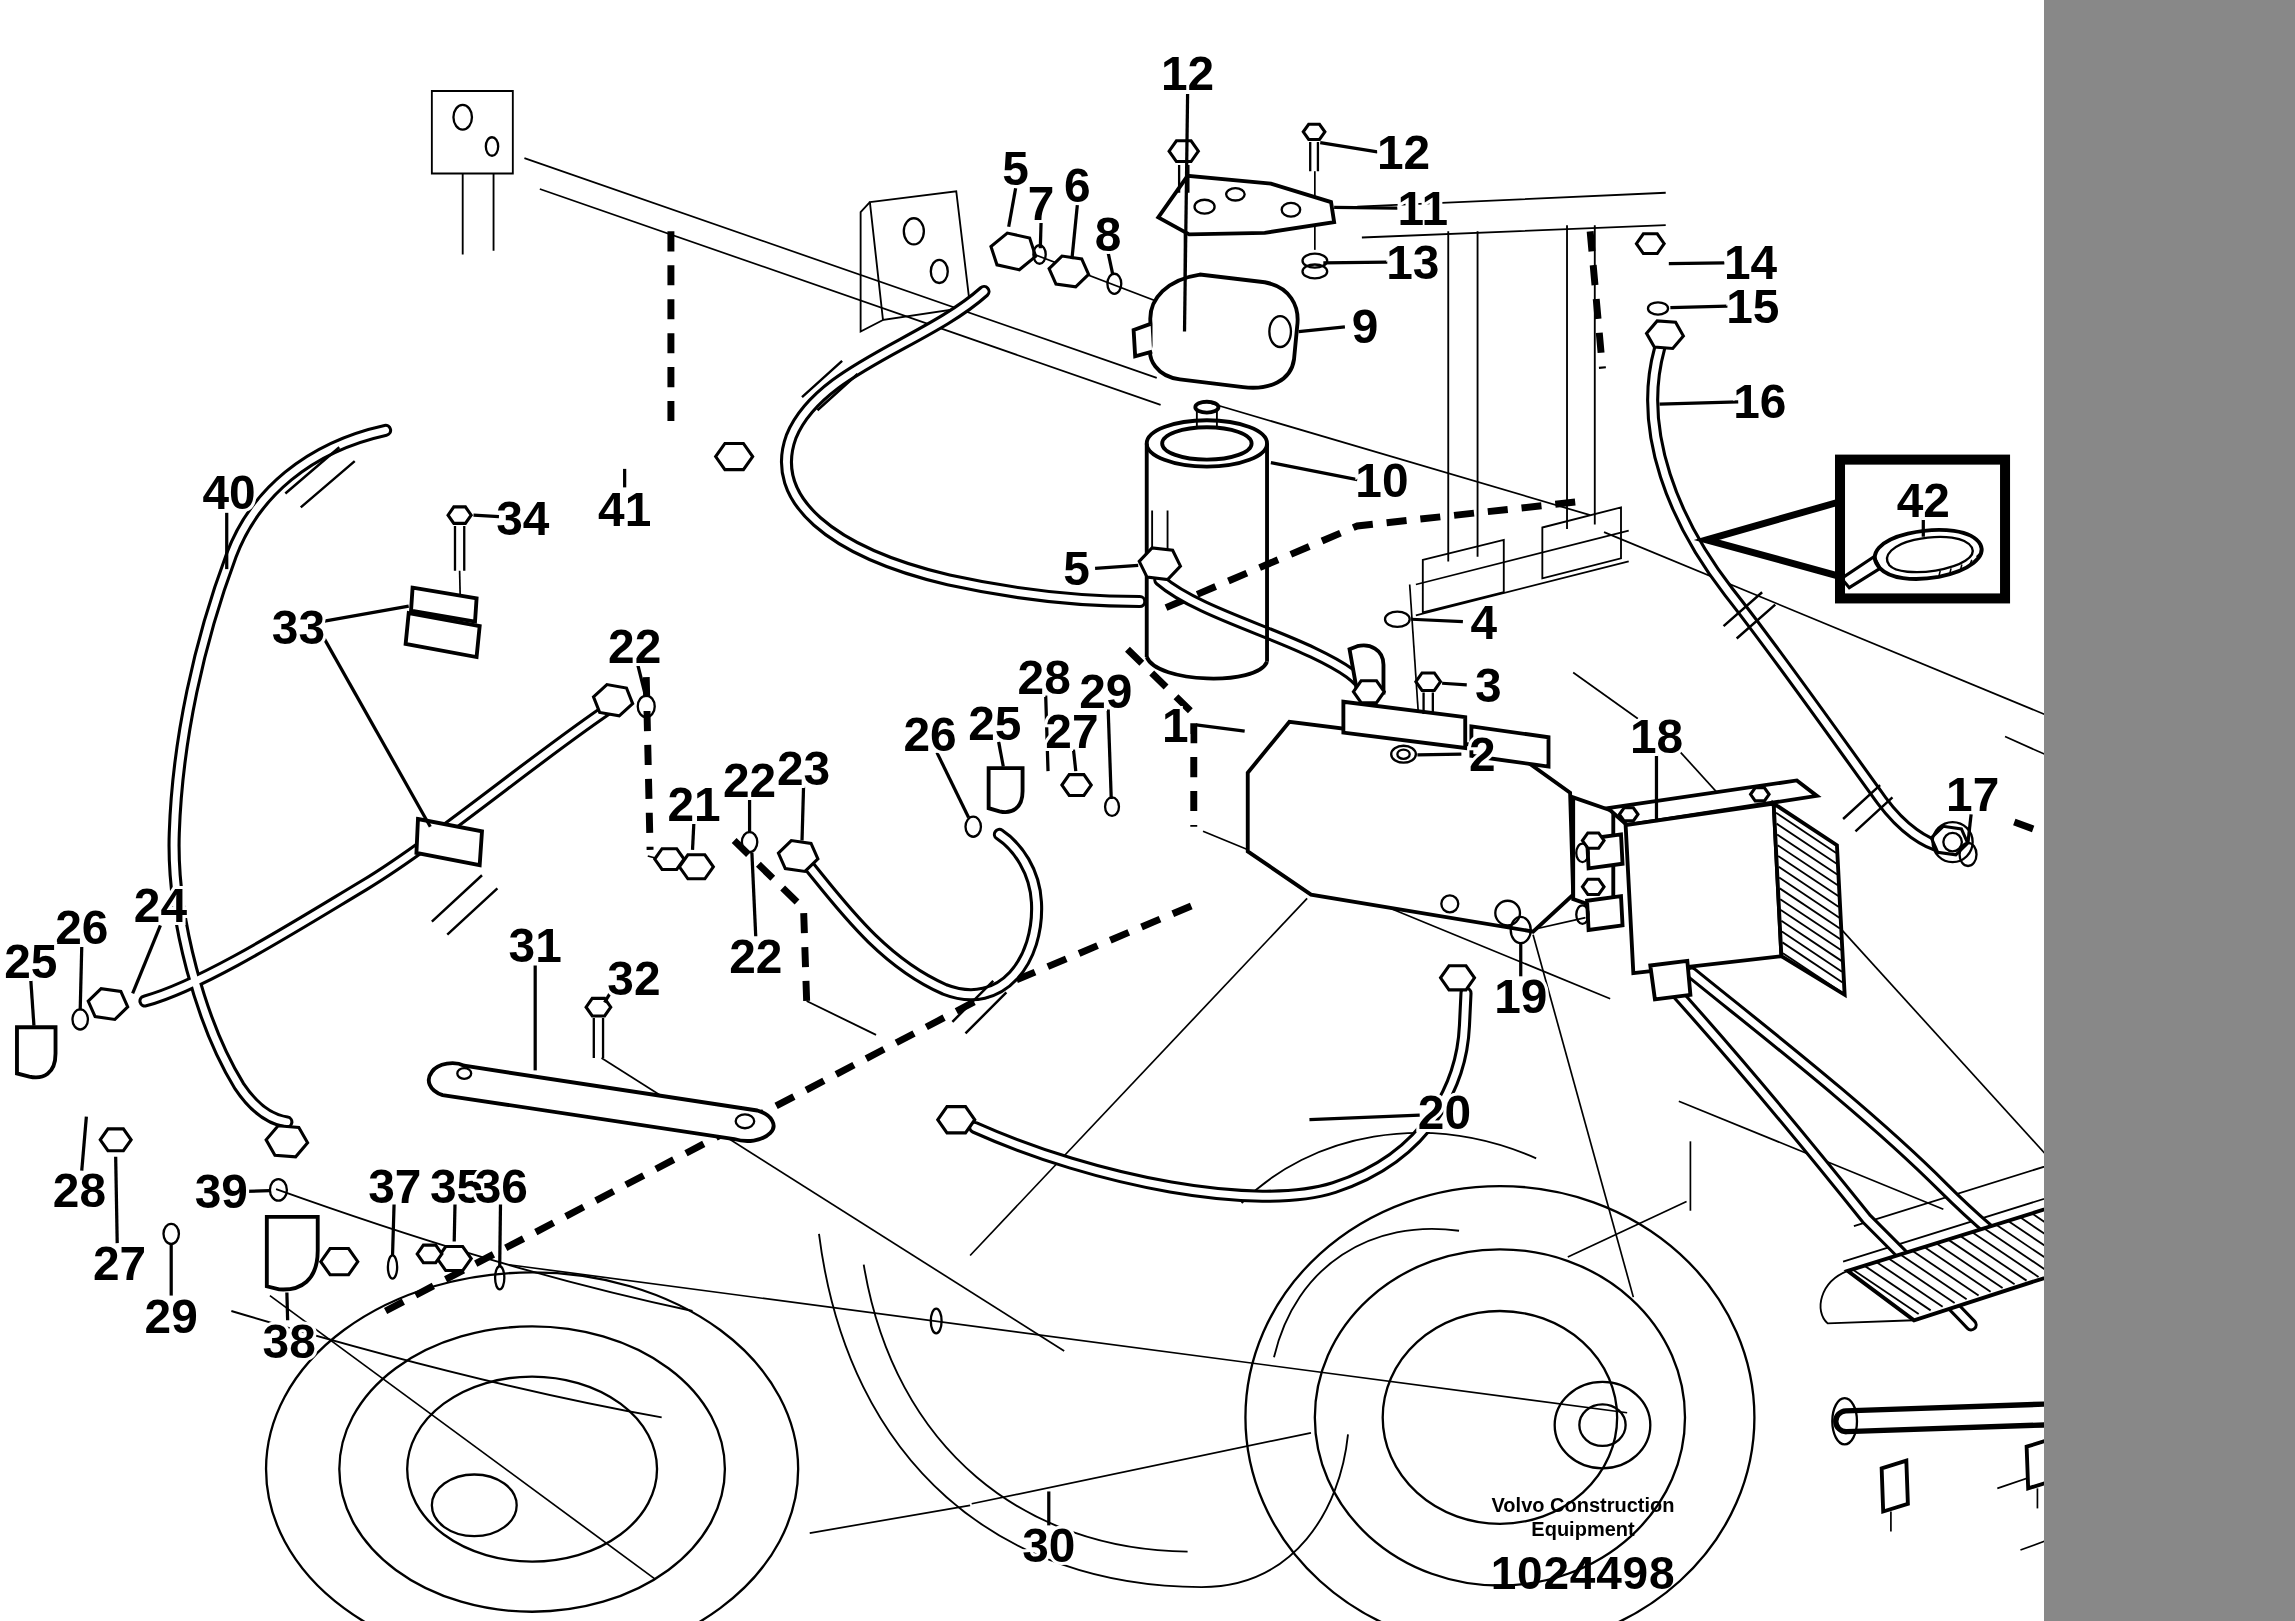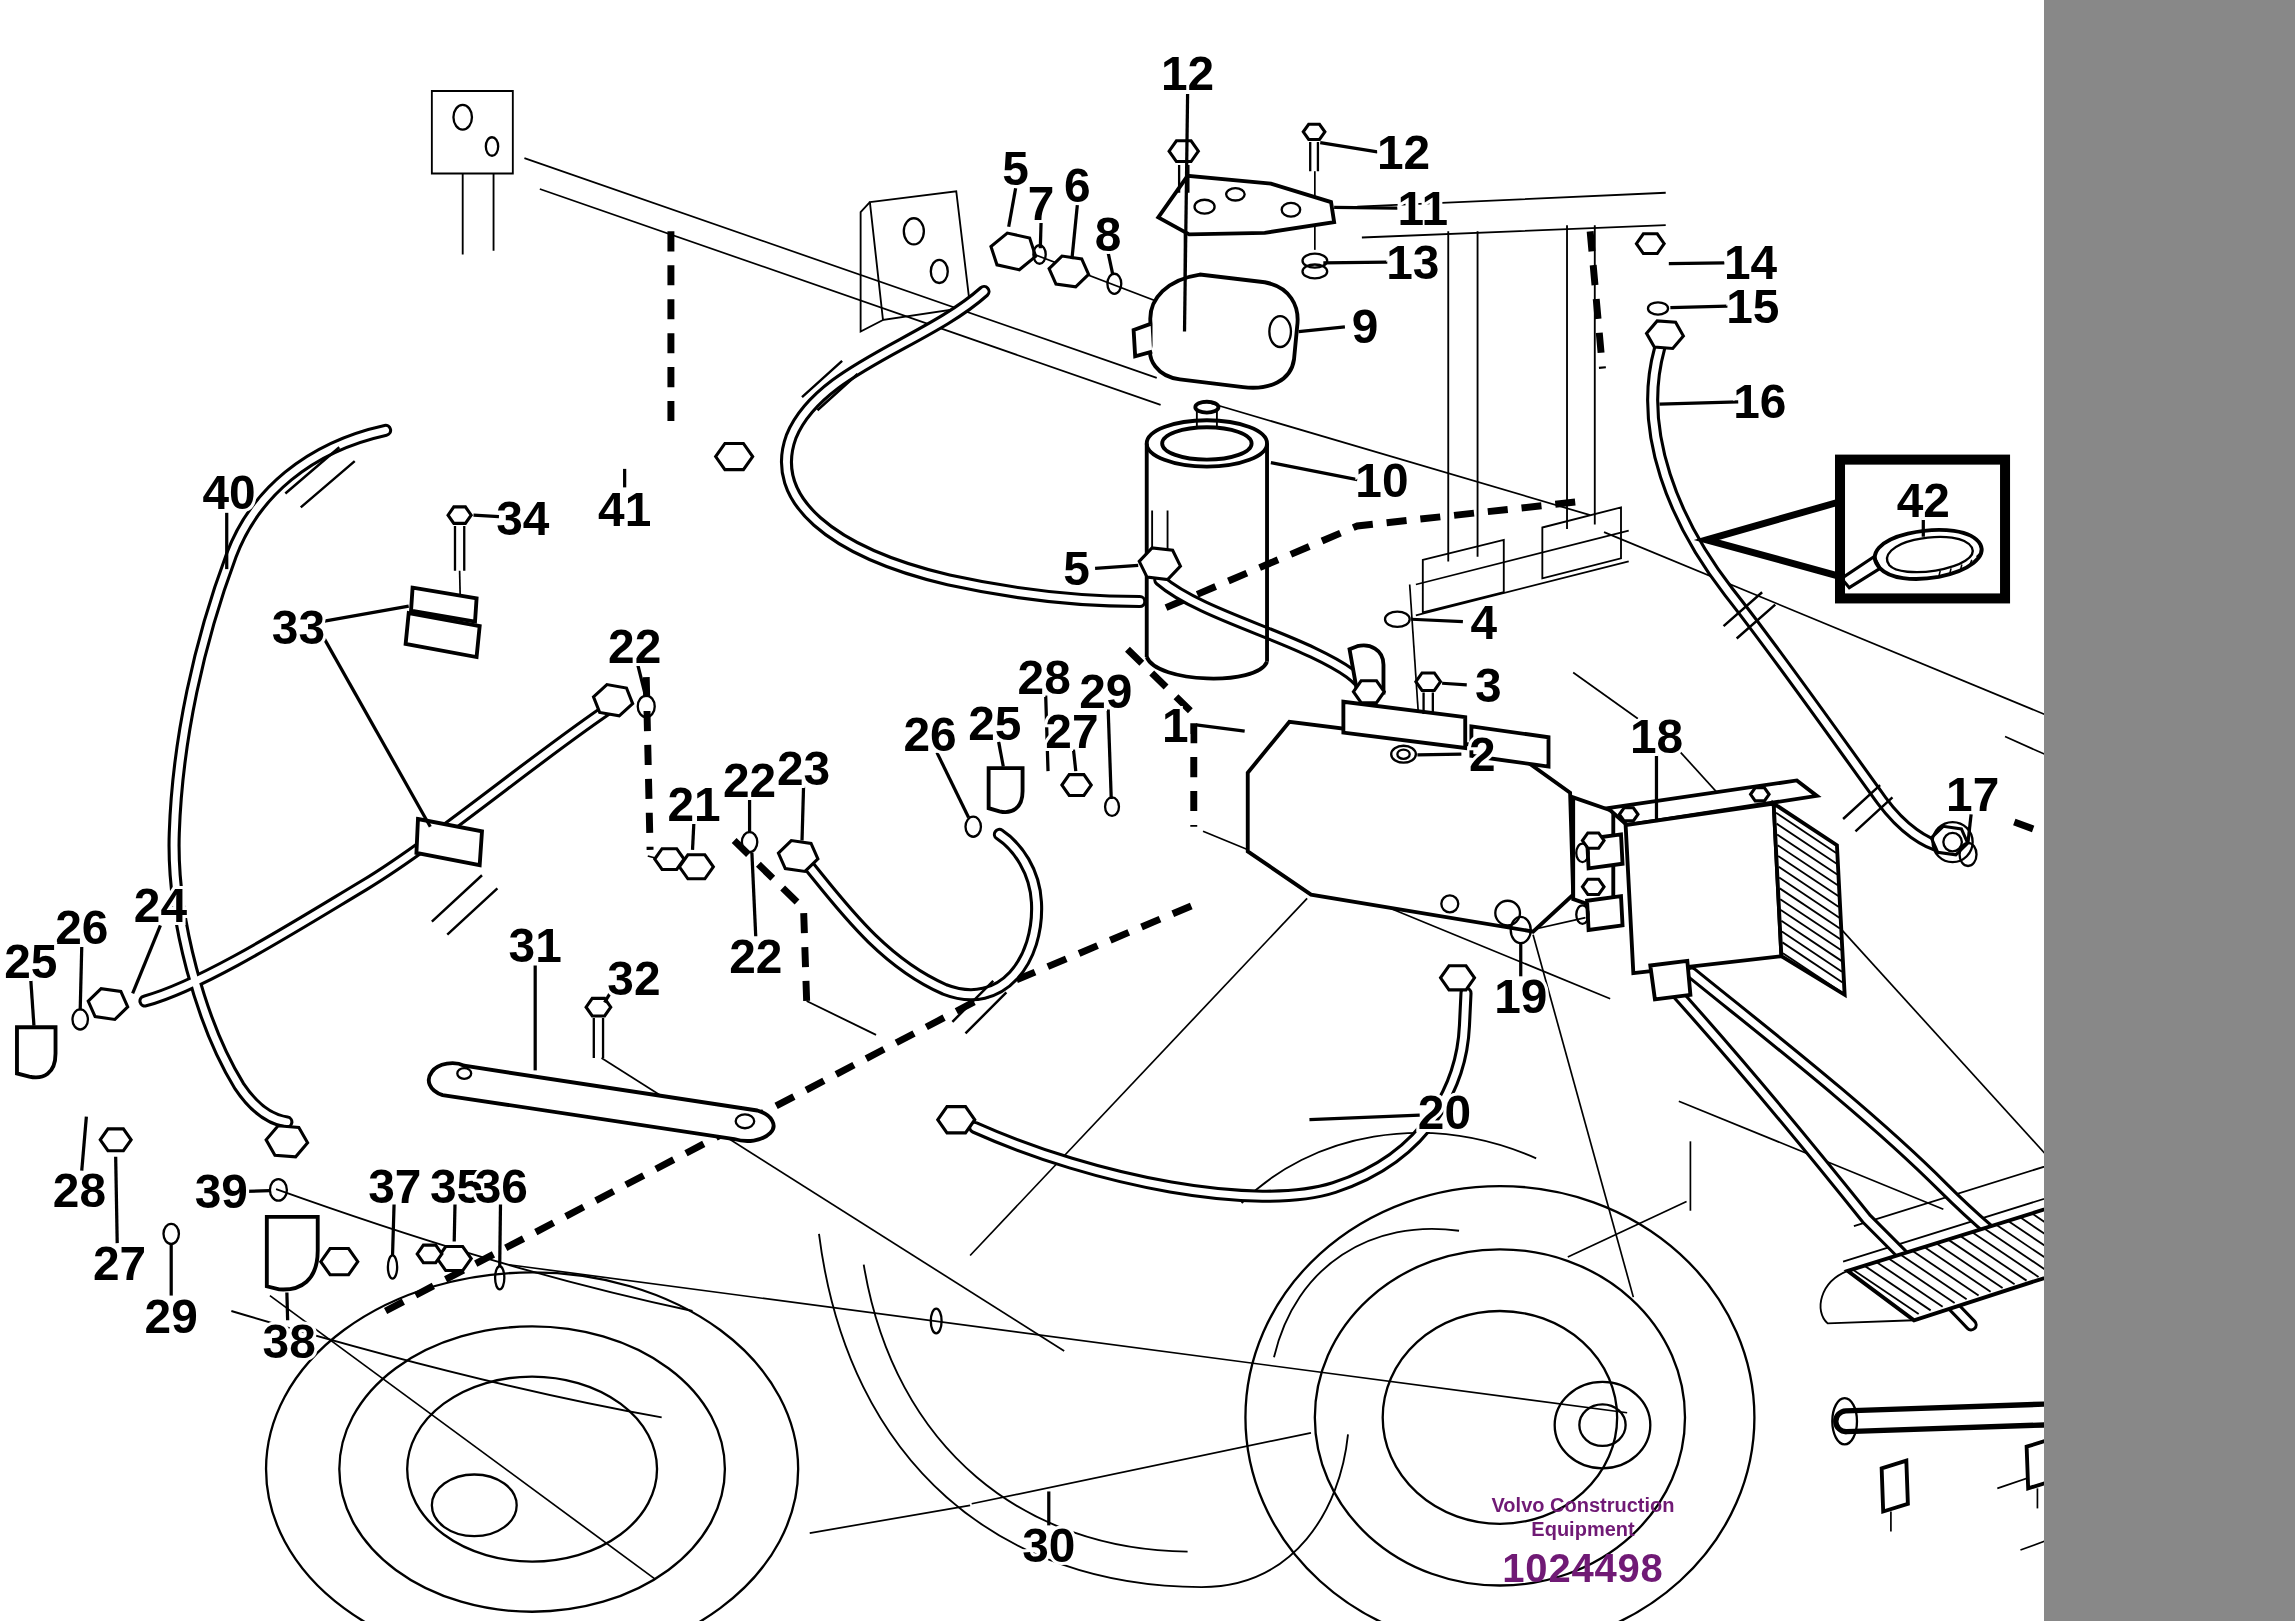--- a/index.html
+++ b/index.html
@@ -1,21 +1,21 @@
 <!DOCTYPE html>
 <html style="font-size:12.3px"><head>
 <meta charset="utf-8">
 <style>
   html,body{margin:0;padding:0;background:#888;}
   .stage{position:relative;width:2044px;height:1621px;background:#ffffff;overflow:hidden;
          font-family:"Liberation Sans",sans-serif;}
   svg{position:absolute;left:0;top:0;}
-  .footer{position:absolute;left:1489px;top:1493px;width:188px;text-align:center;color:#701a75;}
+  .footer{position:absolute;left:1489px;top:1493px;width:188px;text-align:center;color:#000000;}
   .footer .brand{font-size:20px;line-height:24px;font-weight:700;}
-  .footer .figno{font-size:40px;font-weight:700;margin-top:4.6px;letter-spacing:0.8px;}
+  .footer .figno{font-size:46px;font-weight:700;margin-top:4.6px;letter-spacing:0.8px;}
 </style>
 </head>
 <body>
 
 <div class="stage">
 
 <svg id="diagram" viewBox="0 0 2976 2102" width="2295" height="1621">
 
   <g id="frame" stroke="#000" stroke-width="2.2" fill="none">
         <path d="M680,205 L1500,490"></path>

